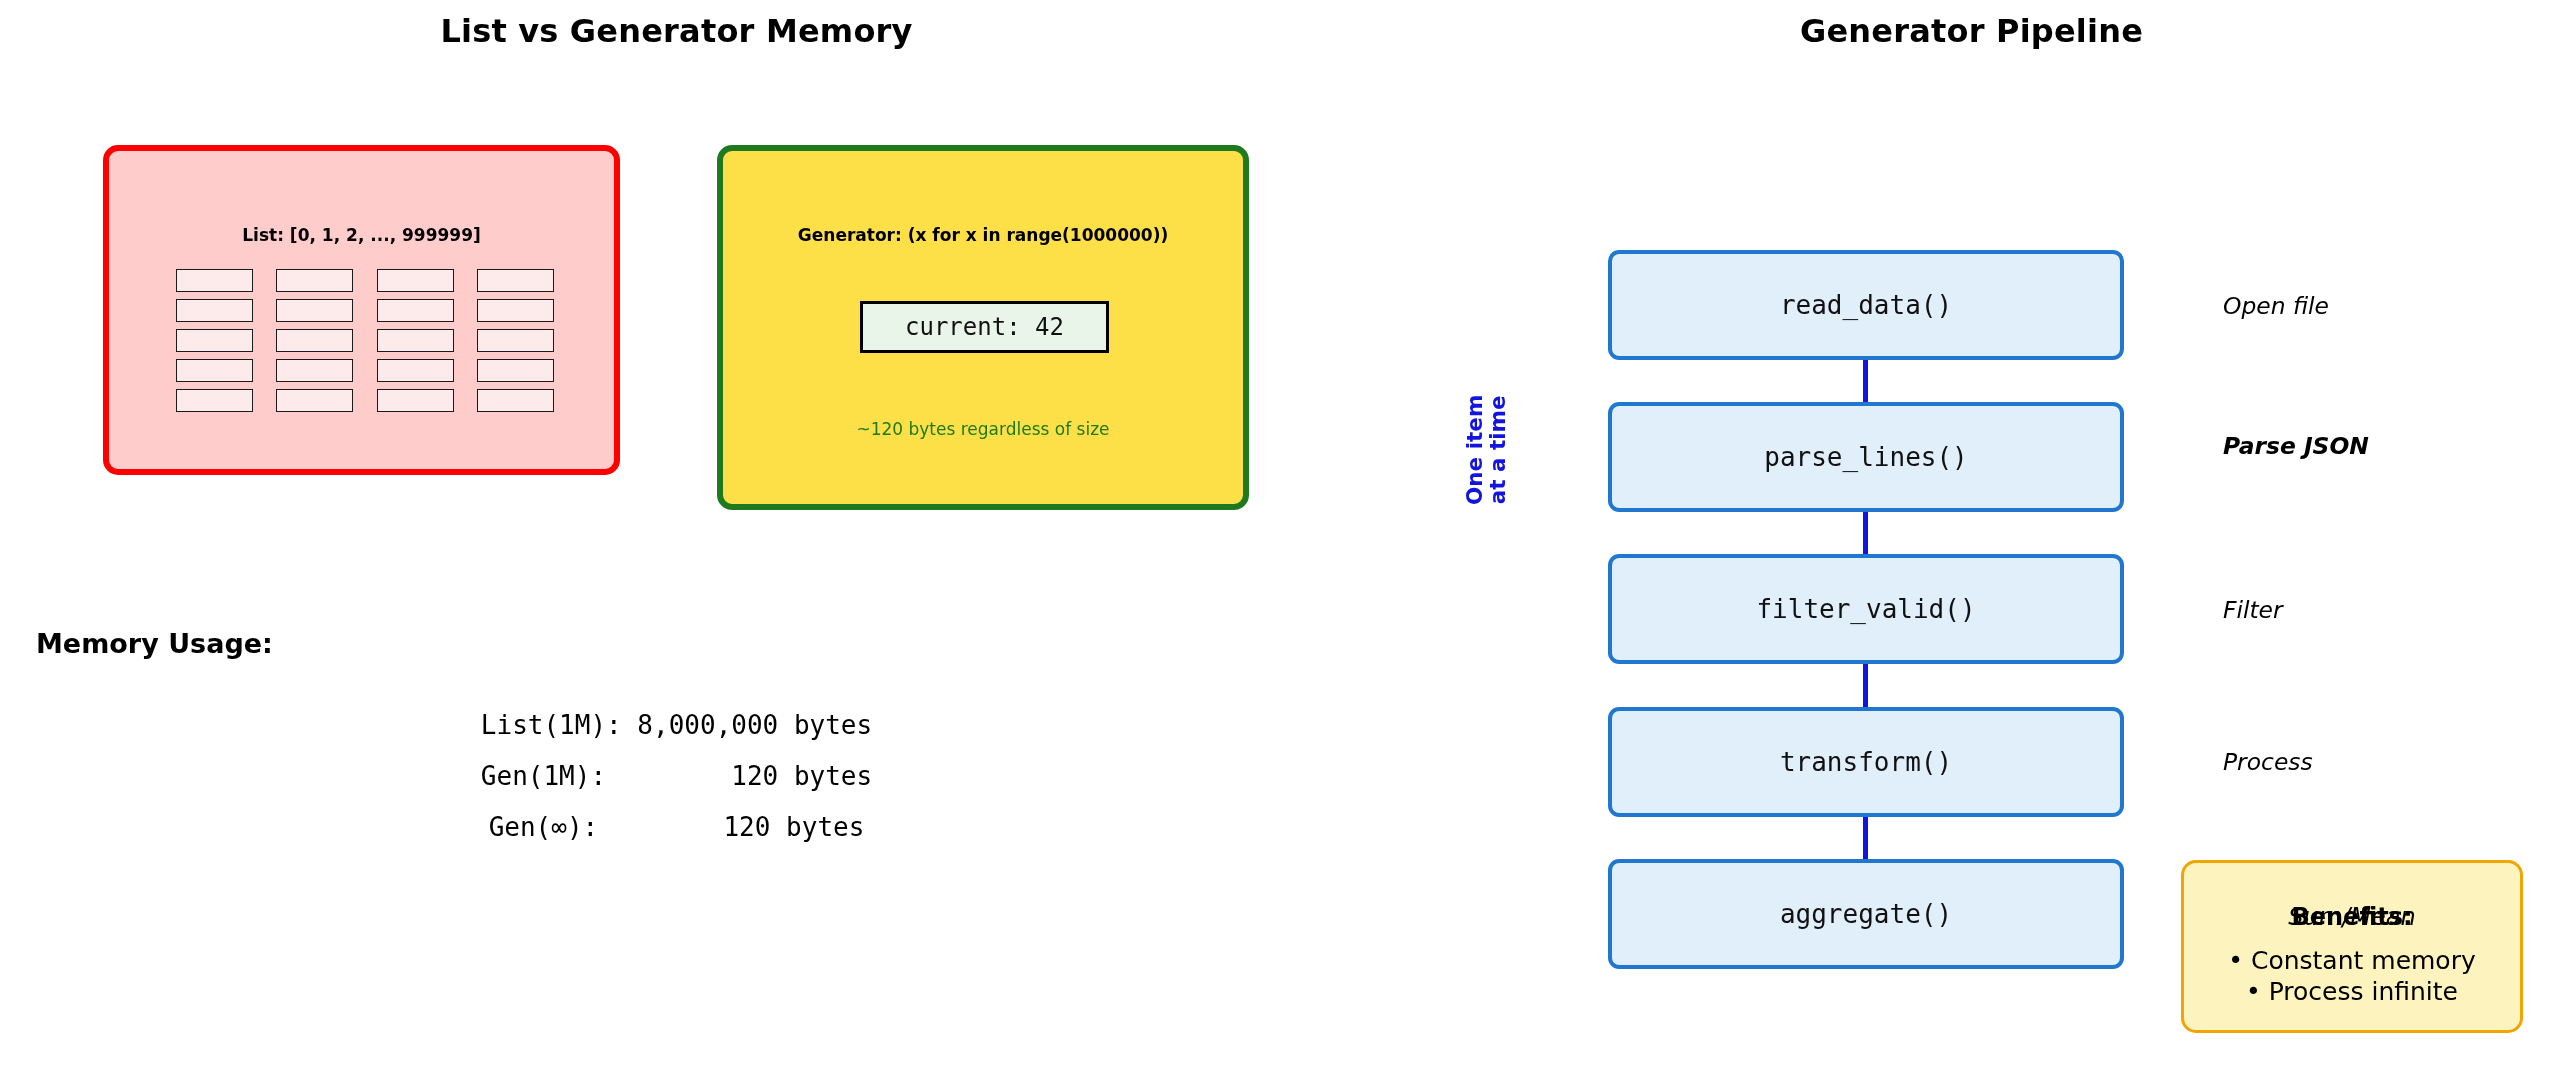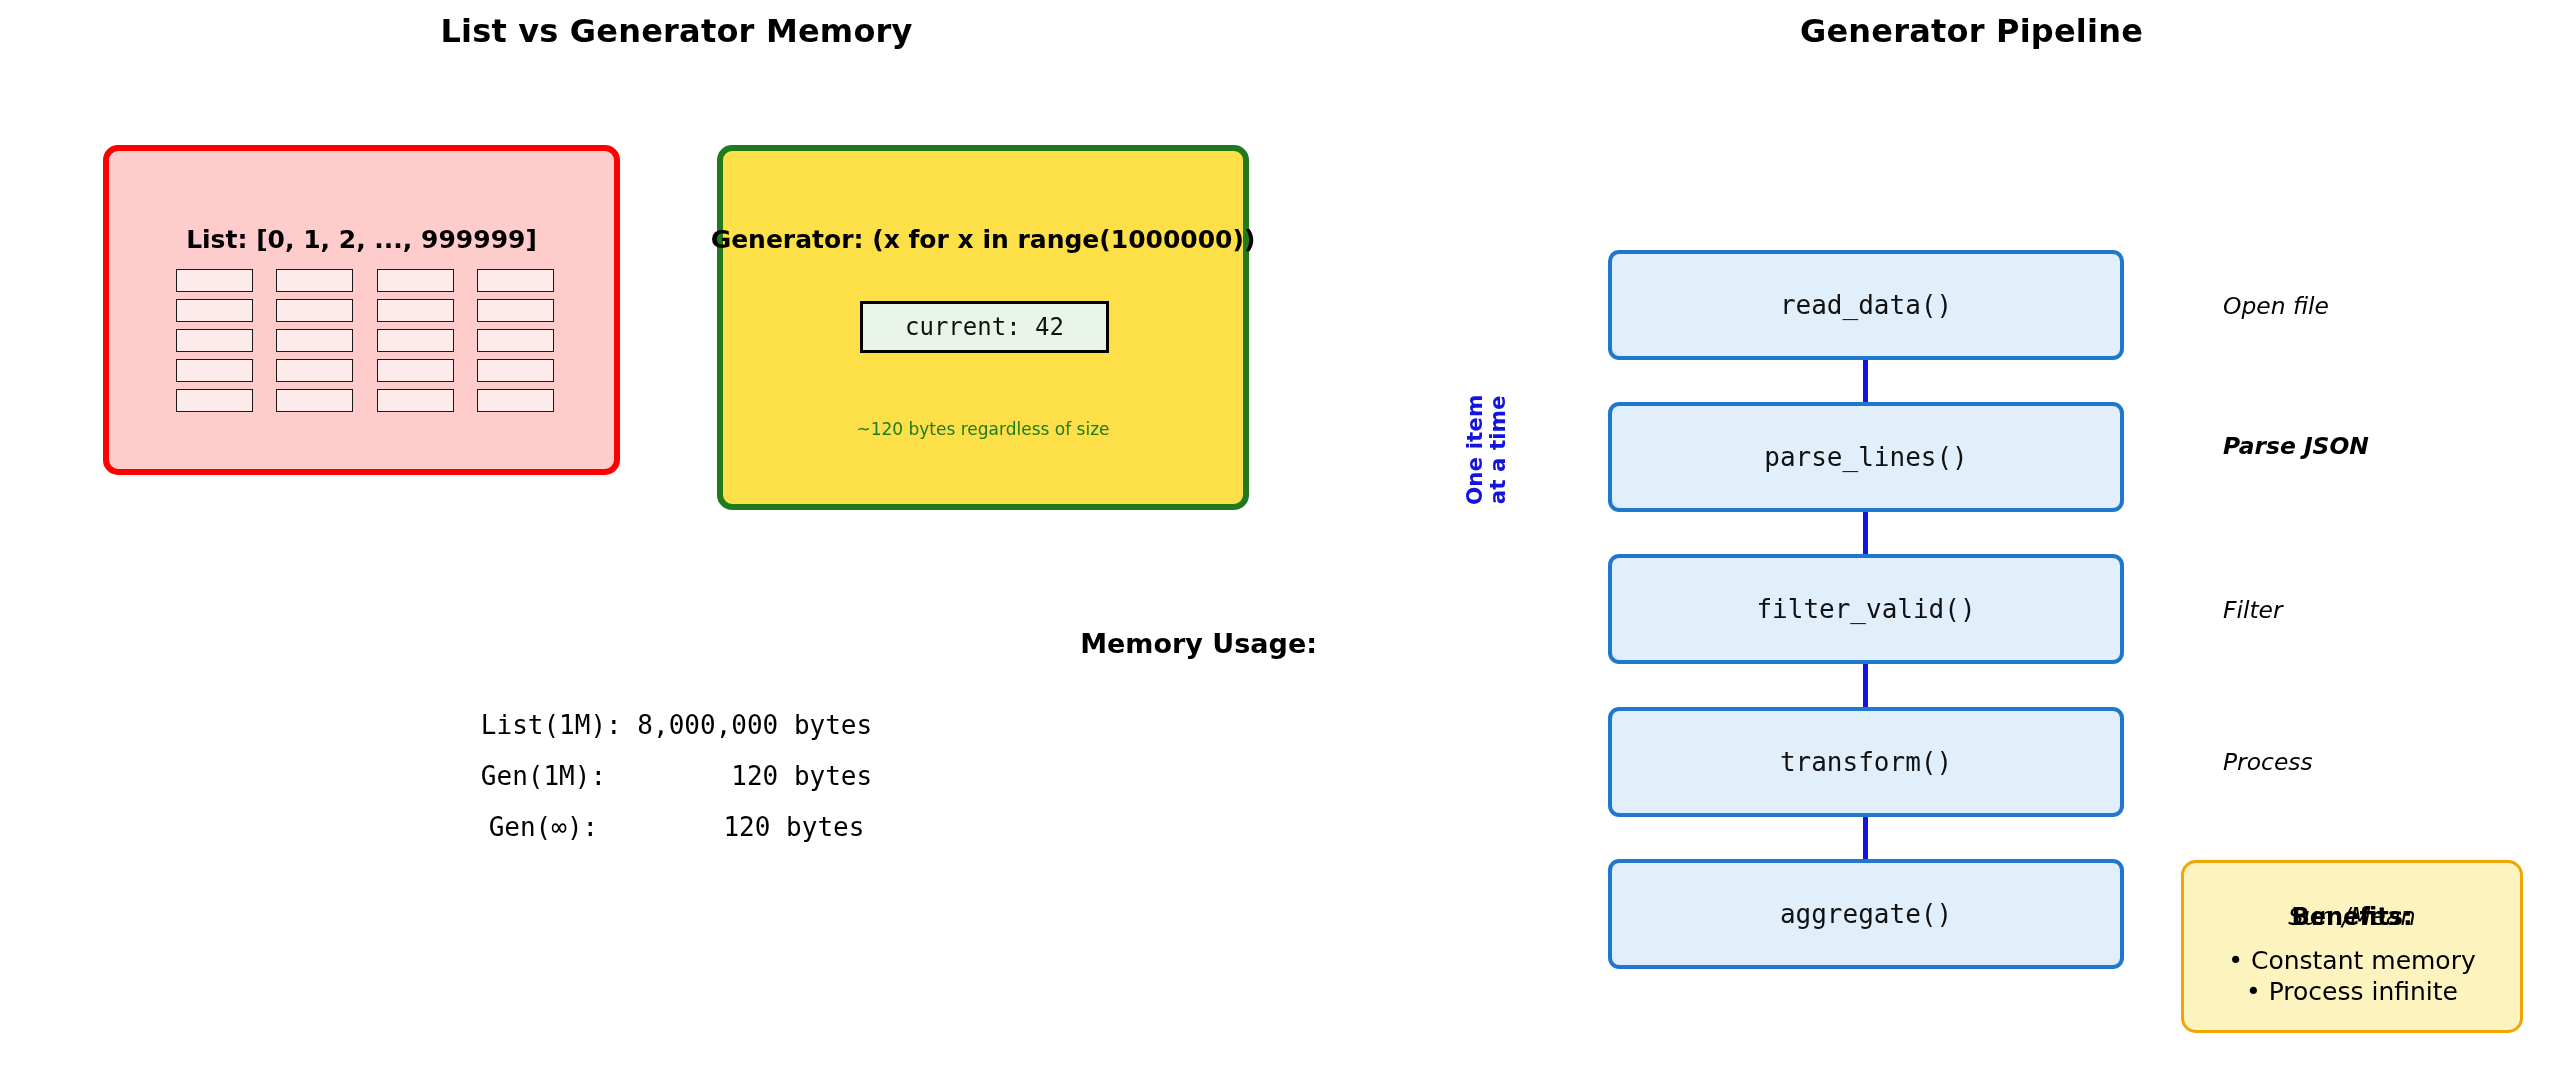--- a/index.html
+++ b/index.html
@@ -49,21 +49,21 @@
     left: 681px; top: 145px; width: 532px; height: 365px;
     background: #fde047;
     border: 6.5px solid #1f7a1f;
   }
 
   .block-heading {
     position: absolute;
     left: 0; right: 0;
     text-align: center;
     font-weight: bold;
-    font-size: 25px;
+    font-size: 17px;
     white-space: nowrap;
     color: #000;
   }
   #list-heading { top: 74px; }
   #gen-heading  { top: 74px; left: -64px; right: -64px; }
 
   
   #list-cells {
     position: absolute;
     left: 67px;
@@ -119,21 +119,21 @@
     color: #1f7a1f;
     white-space: nowrap;
   }
 
   
   #memory-usage-title {
     position: absolute;
     left: 0;
     top: 628px;
     width: 1281px;
-    text-align: right;
+    text-align: left;
     font-weight: bold;
     font-size: 27px;
     color: #000;
   }
   .memory-row {
     position: absolute;
     left: 0;
     width: 1281px;
     text-align: center;
     font-family: "DejaVu Sans Mono", monospace;

